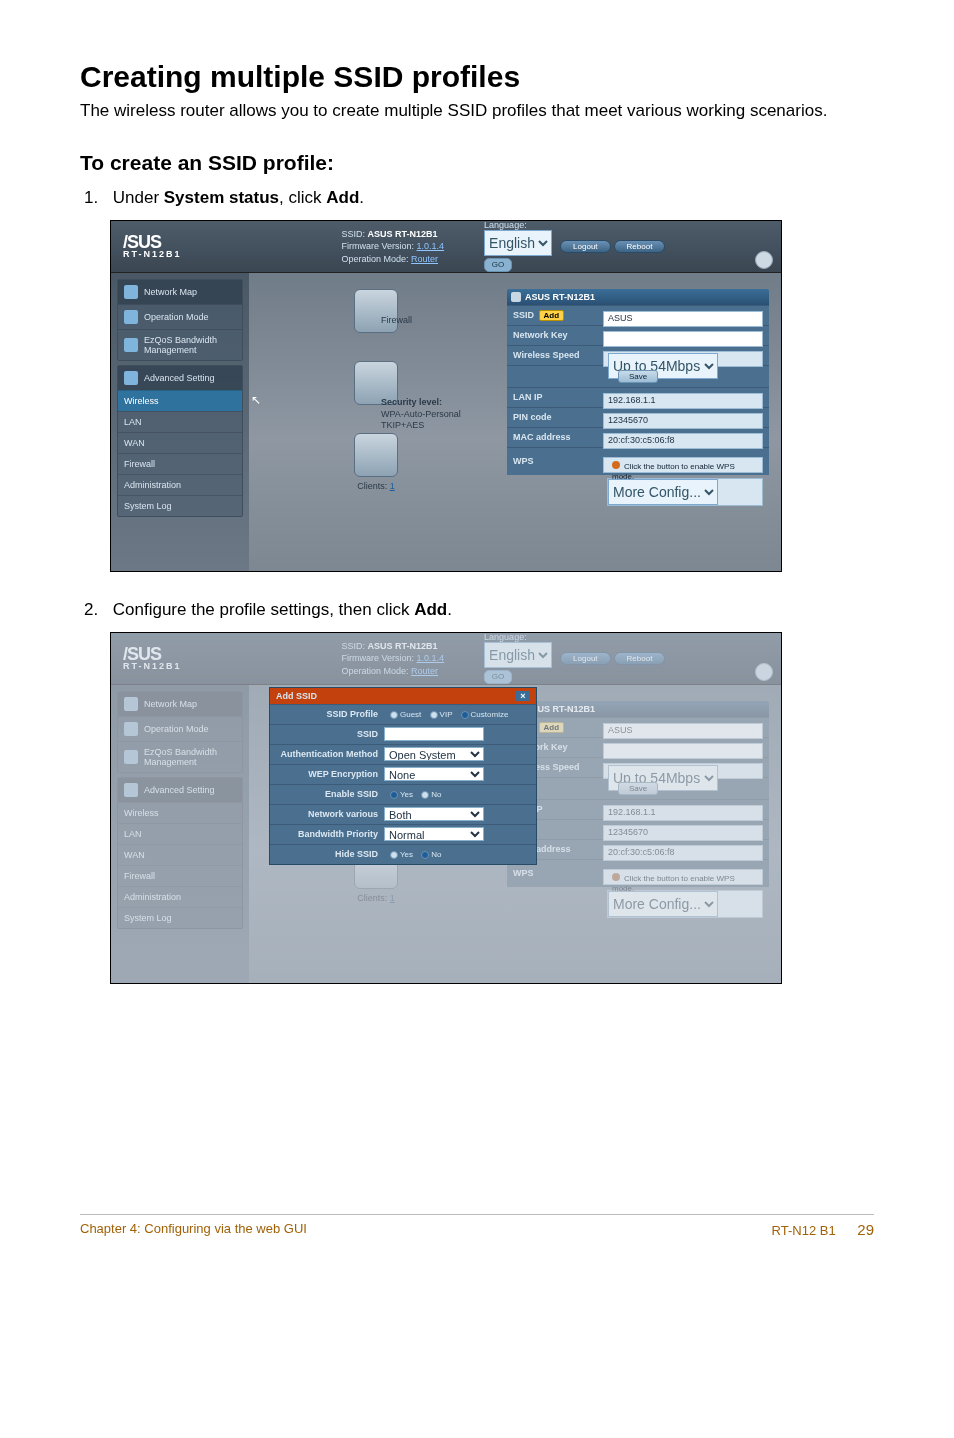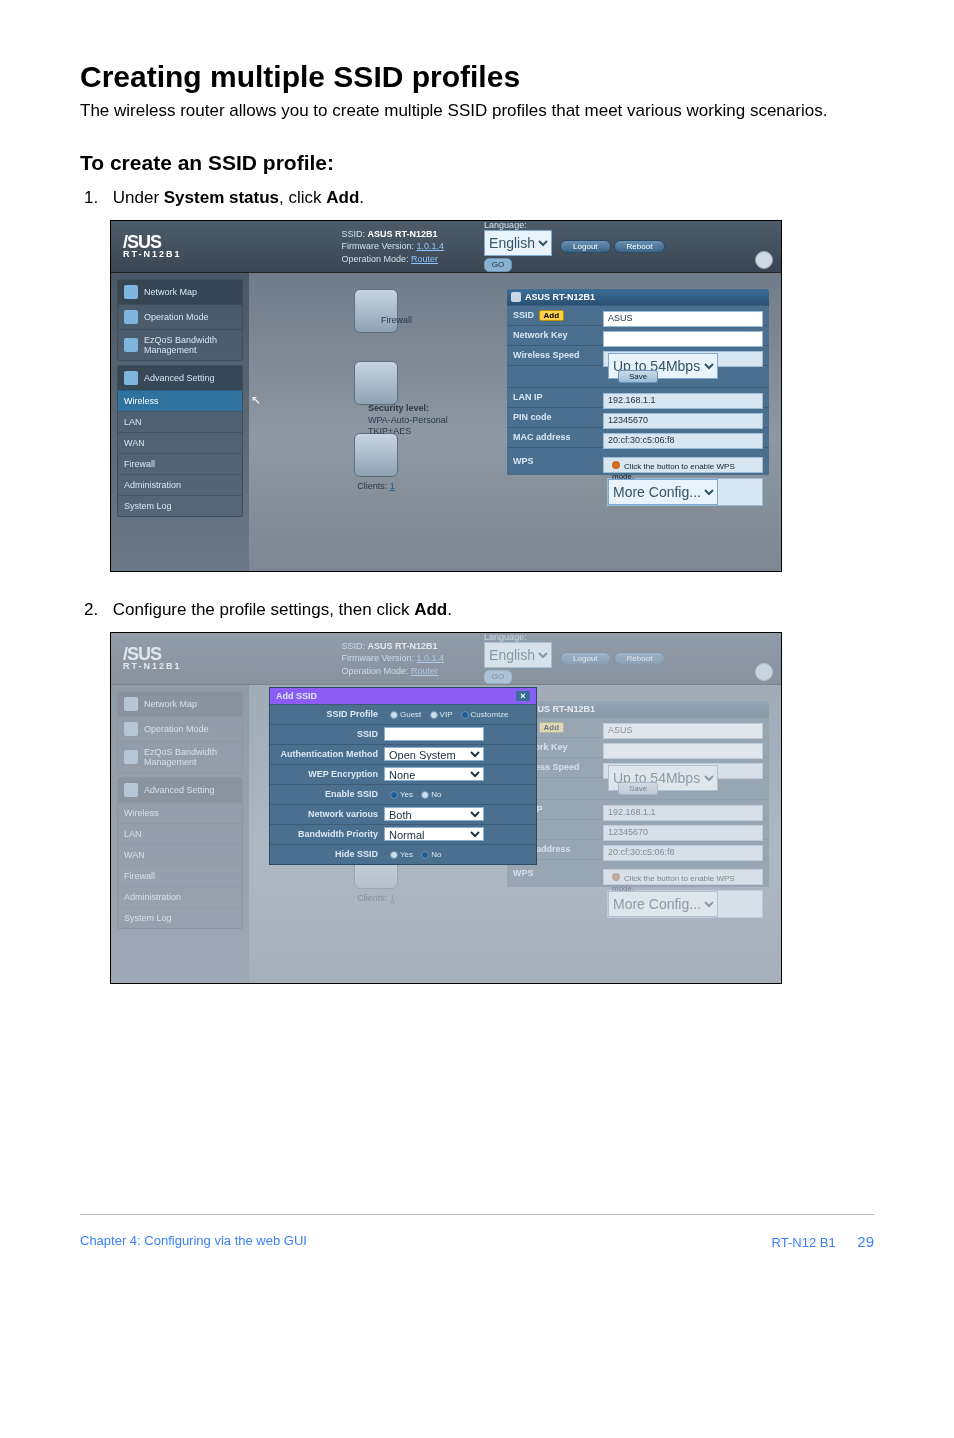--- a/index.html
+++ b/index.html
@@ -146,22 +146,22 @@
       width: 44px; height: 44px; border-radius: 6px;
       background: linear-gradient(#c9d5df,#8da2b3);
       border: 1px solid #5a6f82;
       margin: 0 auto;
     }
     .vlabel { text-align: center; margin-top: 4px; color: #2b3948; font-size: 9px; }
     .vlabel a { color: #1f5d99; text-decoration: underline; }
     .connected { position: absolute; left: 120px; top: 26px; font-size: 9px; color: #2b3948; }
     .nv-gap { height: 28px; }
     .seclevel {
-      position: absolute; left: 107px; top: 108px;
-      color: #2b3948; line-height: 1.3; margin-top: 6px;
+      position: absolute; left: 120px; top: 108px;
+      color: #2b3948; line-height: 1.3;
     }
     .seclevel b { font-weight: bold; display: block; }
     .cursor {
       position: absolute; left: -10px; top: 104px;
       width: 12px; height: 16px; color: #fff; font-size: 12px;
     }
 
     .r-status {
       width: 262px;
     }
@@ -216,21 +216,21 @@
     .modal {
       position: absolute;
       left: 158px; top: 54px;
       width: 268px;
       background: #4a6f8f;
       border: 1px solid #274a67;
       color: #d8e6f0;
       z-index: 5;
     }
     .modal-head {
-      background: #8b5cf6; font-weight: bold;
+      background: #c2410c; font-weight: bold;
       padding: 3px 6px; display: flex; justify-content: space-between;
     }
     .modal-x { background: #3a6e98; color: #fff; width: 14px; text-align: center; font-size: 9px; }
     .m-row {
       display: flex; align-items: center; height: 20px;
       border-top: 1px solid #3b5b78; font-size: 9px;
     }
     .m-lab { width: 114px; text-align: right; padding-right: 6px; font-weight: bold; color: #dce8f2; }
     .m-val { flex: 1; padding-right: 6px; color: #123; }
     .m-val select, .m-val input[type=text] {
@@ -241,25 +241,25 @@
     .radio .dot { display: inline-block; width: 8px; height: 8px; border-radius: 50%; background: #cfe0ed; border: 1px solid #6a93b3; margin: 0 2px 0 6px; vertical-align: middle; }
     .radio .dot.on { background: #1f5d99; }
     .m-btns { text-align: center; padding: 5px 0 6px; }
     .faded .r-status, .faded .r-side, .faded .netvis { filter: saturate(.5) brightness(1.05); }
 
     
     .page-foot {
       position: relative;
       margin-top: 230px;
       border-top: 1px solid #bbb;
-      padding-top: 18px;
+      padding-top: 6px;
       display: flex;
       justify-content: space-between;
       font-size: 13px;
-      color: #3b82f6;
+      color: #a16207;
     }
     .page-foot .pnum { font-size: 15px; }
   </style>
 </head>
 <body>
 
 <h1>Creating multiple SSID profiles</h1>
 <p class="intro">The wireless router allows you to create multiple SSID profiles that meet various working scenarios.</p>
 
 <p class="subhead">To create an SSID profile:</p>

